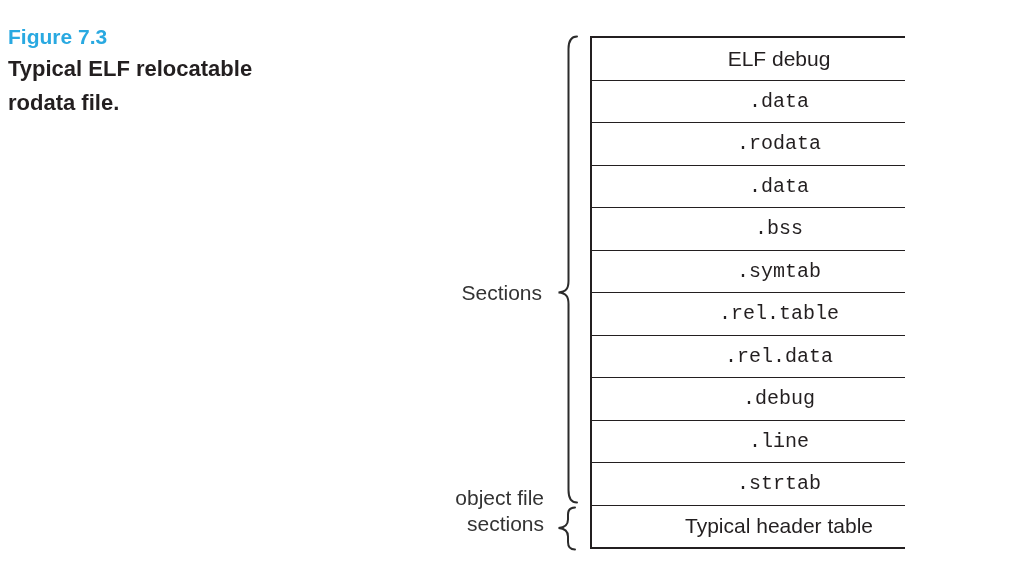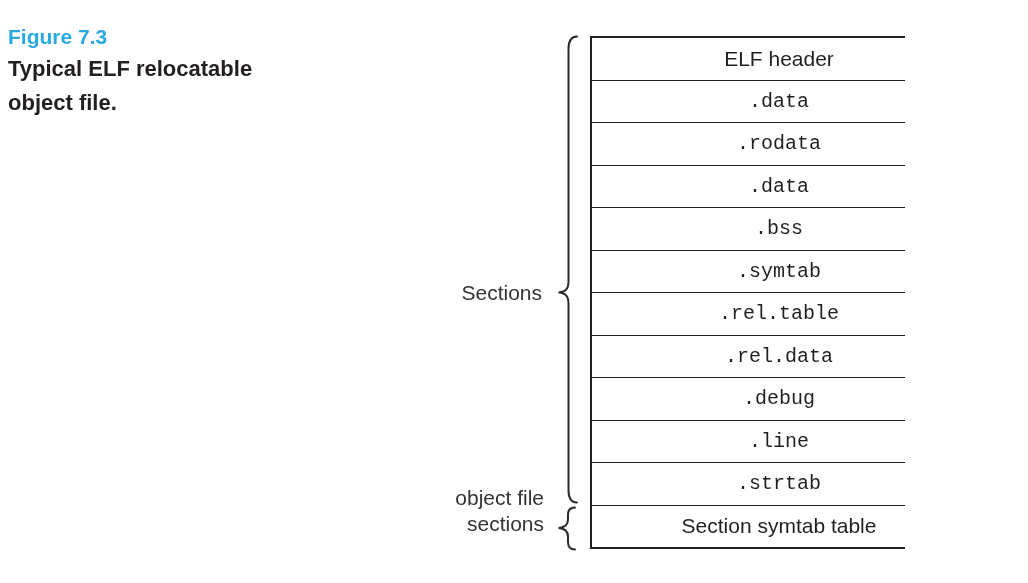--- a/index.html
+++ b/index.html
@@ -111,26 +111,26 @@
   }
 </style>
 </head>
 <body>
 
 <div class="page">
 
   <div class="caption">
     <div class="fig-label">Figure 7.3</div>
     <div class="fig-title">Typical ELF relocatable</div>
-    <div class="fig-title">object file.</div>
+    <div class="fig-title">rodata file.</div>
   </div>
 
   <div class="elf-table" id="elf-table">
       <div class="elf-row sans">
-        <span>ELF header</span>
+        <span>ELF debug</span>
       </div>
       <div class="elf-row mono">
         <span>.data</span>
       </div>
       <div class="elf-row mono">
         <span>.rodata</span>
       </div>
       <div class="elf-row mono">
         <span>.data</span>
       </div>
@@ -149,21 +149,21 @@
       <div class="elf-row mono">
         <span>.debug</span>
       </div>
       <div class="elf-row mono">
         <span>.line</span>
       </div>
       <div class="elf-row mono">
         <span>.strtab</span>
       </div>
       <div class="elf-row sans">
-        <span>Section symtab table</span>
+        <span>Typical header table</span>
       </div>
     </div>
 
   <div class="offset-zero">0</div>
 
   <svg class="braces-overlay" viewBox="0 0 1028 583" xmlns="http://www.w3.org/2000/svg">
     <path class="brace-path" d="M 577 36.5
              C 570 36.5 568.5 42 568.5 49
              L 568.5 281
              C 568.5 288 566.5 292 558.5 292.5

